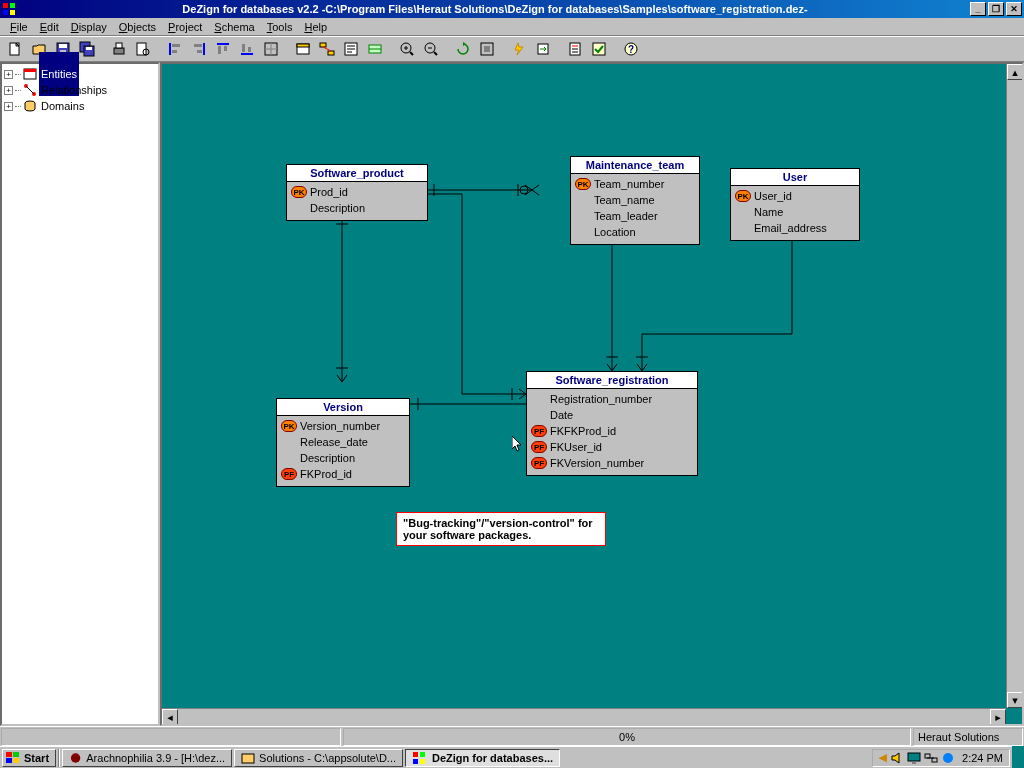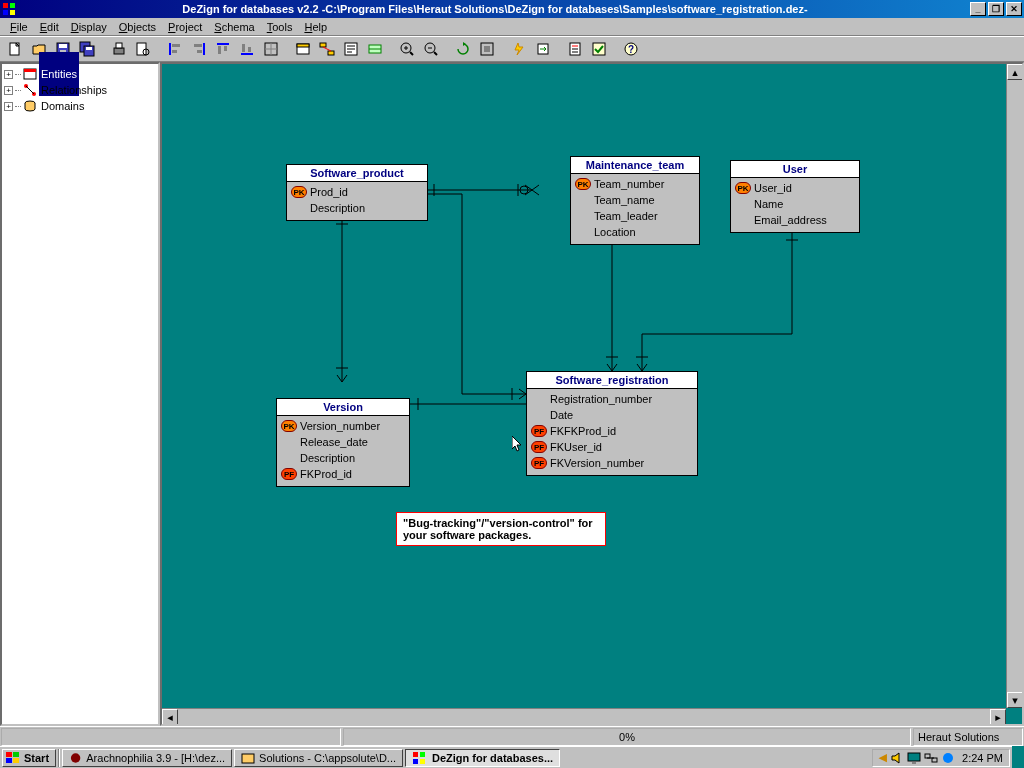--- a/index.html
+++ b/index.html
@@ -485,21 +485,21 @@
             <span style="width:19px"></span>
             <span class="attr-name">Team_leader</span>
           </div>
         <div class="attr-row">
             <span style="width:19px"></span>
             <span class="attr-name">Location</span>
           </div>
       </div>
     </div>
 
-    <div class="entity" style="left:568px; top:96px; width:126px;">
+    <div class="entity" style="left:568px; top:104px; width:126px;">
       <div class="entity-title">User</div>
       <div class="entity-body">
         <div class="attr-row">
             <span class="keytag">PK</span>
             <span class="attr-name">User_id</span>
           </div>
         <div class="attr-row">
             <span style="width:19px"></span>
             <span class="attr-name">Name</span>
           </div>

